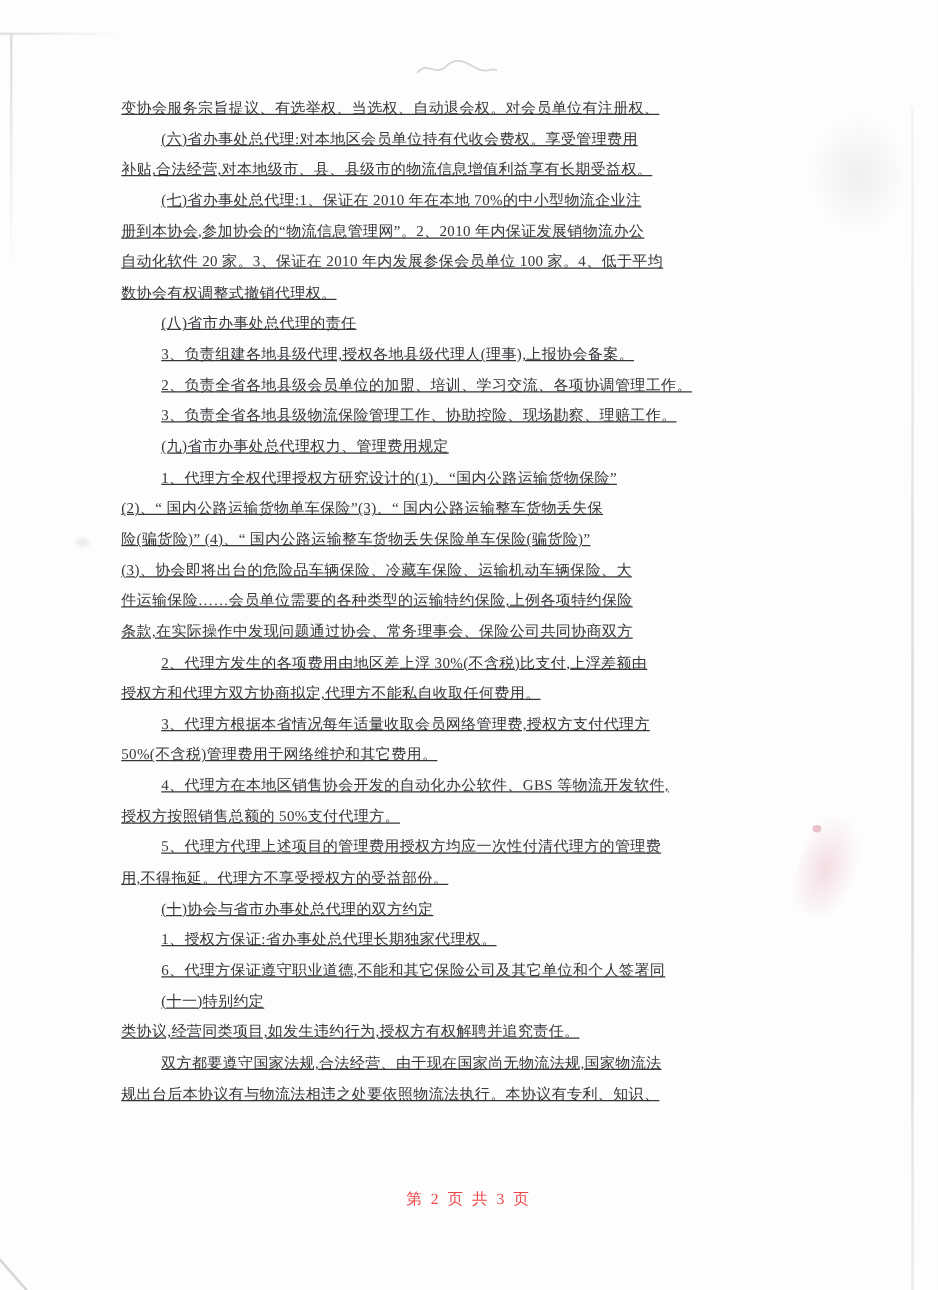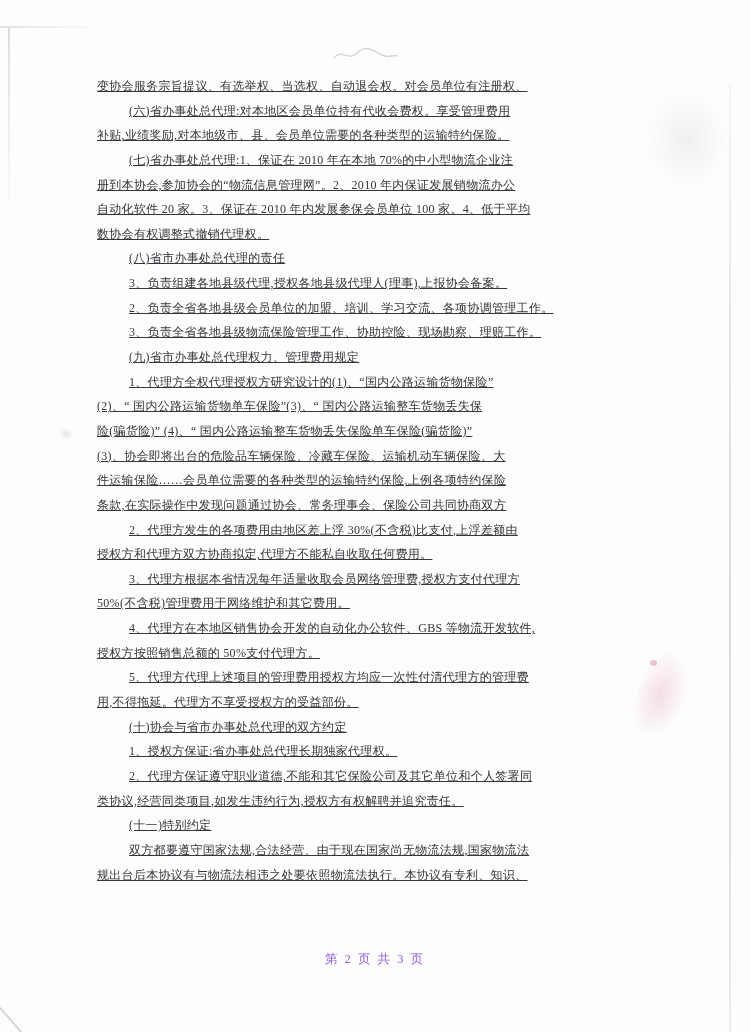--- a/index.html
+++ b/index.html
@@ -75,21 +75,21 @@
     text-decoration: underline;
   }
   .line.indent { padding-left: 32px; }
   .footer {
     position: absolute;
     left: 0; right: 0;
     top: 951px;
     text-align: center;
     font-size: 12.5px;
     letter-spacing: 2px;
-    color: #8b5cf6;
+    color: #ef4444;
     font-family: Liberation Serif, serif;
   }
 </style>
 </head>
 <body>
 
 <div class="page">
 
   <div class="art art-topleft-h"></div>
   <div class="art art-left-v"></div>
@@ -100,21 +100,21 @@
   <div class="art art-crease"></div>
   <div class="art art-smudge-a"></div>
   <div class="art art-smudge-b"></div>
   <svg class="art art-squiggle" viewBox="0 0 70 24" width="70" height="24">
     <path d="M4 16 C 12 6, 18 20, 27 11 S 44 9, 52 13 S 62 12, 67 14" fill="none" stroke="#cbcbd0" stroke-width="1.4" stroke-linecap="round" opacity="0.8"></path>
   </svg>
 
   <div class="textblock">
       <div class="line">变协会服务宗旨提议、有选举权、当选权、自动退会权。对会员单位有注册权、</div>
       <div class="line indent">(六)省办事处总代理:对本地区会员单位持有代收会费权。享受管理费用</div>
-      <div class="line">补贴,业绩奖励,对本地级市、县、会员单位需要的各种类型的运输特约保险。</div>
+      <div class="line">补贴,合法经营,对本地级市、县、县级市的物流信息增值利益享有长期受益权。</div>
       <div class="line indent">(七)省办事处总代理:1、保证在 2010 年在本地 70%的中小型物流企业注</div>
       <div class="line">册到本协会,参加协会的“物流信息管理网”。2、2010 年内保证发展销物流办公</div>
       <div class="line">自动化软件 20 家。3、保证在 2010 年内发展参保会员单位 100 家。4、低于平均</div>
       <div class="line">数协会有权调整式撤销代理权。</div>
       <div class="line indent">(八)省市办事处总代理的责任</div>
       <div class="line indent">3、负责组建各地县级代理,授权各地县级代理人(理事),上报协会备案。</div>
       <div class="line indent">2、负责全省各地县级会员单位的加盟、培训、学习交流、各项协调管理工作。</div>
       <div class="line indent">3、负责全省各地县级物流保险管理工作、协助控险、现场勘察、理赔工作。</div>
       <div class="line indent">(九)省市办事处总代理权力、管理费用规定</div>
       <div class="line indent">1、代理方全权代理授权方研究设计的(1)、“国内公路运输货物保险”</div>
@@ -126,22 +126,22 @@
       <div class="line indent">2、代理方发生的各项费用由地区差上浮 30%(不含税)比支付,上浮差额由</div>
       <div class="line">授权方和代理方双方协商拟定,代理方不能私自收取任何费用。</div>
       <div class="line indent">3、代理方根据本省情况每年适量收取会员网络管理费,授权方支付代理方</div>
       <div class="line">50%(不含税)管理费用于网络维护和其它费用。</div>
       <div class="line indent">4、代理方在本地区销售协会开发的自动化办公软件、GBS 等物流开发软件,</div>
       <div class="line">授权方按照销售总额的 50%支付代理方。</div>
       <div class="line indent">5、代理方代理上述项目的管理费用授权方均应一次性付清代理方的管理费</div>
       <div class="line">用,不得拖延。代理方不享受授权方的受益部份。</div>
       <div class="line indent">(十)协会与省市办事处总代理的双方约定</div>
       <div class="line indent">1、授权方保证:省办事处总代理长期独家代理权。</div>
-      <div class="line indent">2、代理方保证遵守职业道德,不能和其它保险公司及其它单位和个人签署同</div>
+      <div class="line indent">6、代理方保证遵守职业道德,不能和其它保险公司及其它单位和个人签署同</div>
+      <div class="line indent">(十一)特别约定</div>
       <div class="line">类协议,经营同类项目,如发生违约行为,授权方有权解聘并追究责任。</div>
-      <div class="line indent">(十一)特别约定</div>
       <div class="line indent">双方都要遵守国家法规,合法经营、由于现在国家尚无物流法规,国家物流法</div>
       <div class="line">规出台后本协议有与物流法相违之处要依照物流法执行。本协议有专利、知识、</div>
     </div>
 
   <div class="footer">第 2 页 共 3 页</div>
 
 </div>
 
 </body></html>

